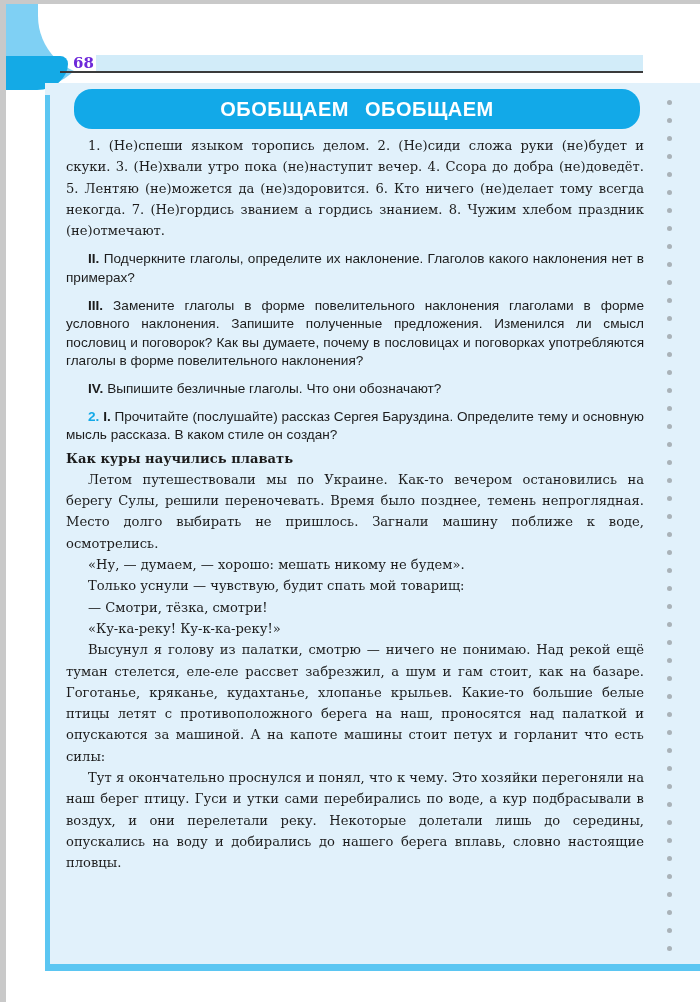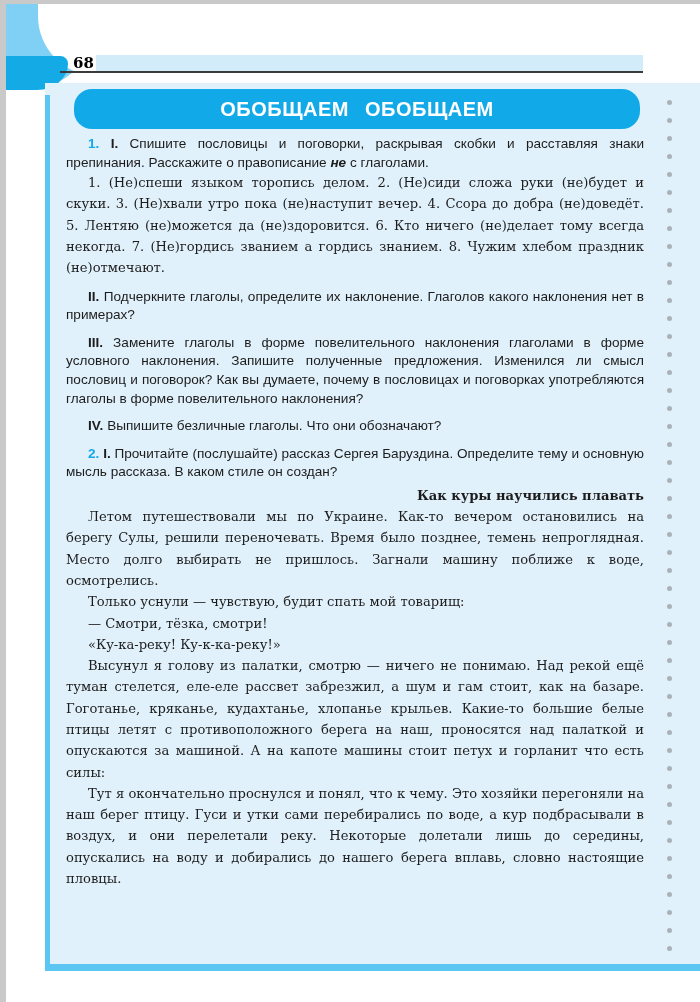--- a/index.html
+++ b/index.html
@@ -24,21 +24,21 @@
   }
   .corner-blob-dark {
     position: absolute; left: 6px; top: 56px; width: 62px; height: 34px;
     background: #14aae6; border-top-right-radius: 10px; border-bottom-right-radius: 40px 34px;
   }
   .header-band {
     position: absolute; left: 96px; top: 55px; width: 547px; height: 17px; background: #d2ecf9;
   }
   .page-number {
     position: absolute; left: 73px; top: 54px; font-family: "DejaVu Serif", serif;
-    font-weight: bold; font-size: 15px; color: #000000;
+    font-weight: bold; font-size: 15px; color: #6d28d9;
   }
   .header-rule {
     position: absolute; left: 60px; top: 71px; width: 583px; height: 2px; background: #3a3a3a;
   }
   .panel {
     position: absolute; left: 45px; top: 83px; width: 655px; height: 887px;
     background: #e1f1fb;
   }
   .panel-left-bar {
     position: absolute; left: 45px; top: 95px; width: 5px; height: 875px; background: #5bc6f2;
@@ -74,21 +74,21 @@
     text-align: justify;
   }
   p { margin: 0; text-indent: 22px; }
   .gap-s { }
   .gap-m { margin-top: 9px; }
   .num { color: #12a9e8; font-weight: bold; }
   .roman { font-weight: bold; }
   .em-bold { font-weight: bold; font-style: italic; }
   .story-title {
     font-family: "DejaVu Serif", serif; font-weight: bold; font-size: 13.1px;
-    text-align: right; line-height: 20px; margin-top: 4px; text-indent: 0;
+    text-align: left; line-height: 20px; margin-top: 4px; text-indent: 0;
   }
 </style>
 </head>
 <body>
 
 <div class="page-frame-top"></div>
 <div class="page-frame-left"></div>
 
 <div class="corner-blob-light"></div>
 <div class="corner-blob-white"></div>
@@ -152,27 +152,20 @@
     <span class="dot" style="top: 756px;"></span>
     <span class="dot" style="top: 774px;"></span>
     <span class="dot" style="top: 792px;"></span>
     <span class="dot" style="top: 810px;"></span>
     <span class="dot" style="top: 828px;"></span>
     <span class="dot" style="top: 846px;"></span>
   </div>
 
 <div class="content">
 
-  <p class="sans">
-    <span class="num">1.</span>
-    <span class="roman">I.</span>
-    <span>Спишите пословицы и поговорки, раскрывая скобки и расставляя знаки препинания. Расскажите о правописание</span>
-    <span class="em-bold">не</span>
-    <span>с глаголами.</span>
-  </p>
   <p class="serif gap-s">1. (Не)спеши языком торопись делом. 2. (Не)сиди сложа руки (не)будет и скуки. 3. (Не)хвали утро пока (не)наступит вечер. 4. Ссора до добра (не)доведёт. 5. Лентяю (не)можется да (не)здоровится. 6. Кто ничего (не)делает тому всегда некогда. 7. (Не)гордись званием а гордись знанием. 8. Чужим хлебом праздник (не)отмечают.</p>
 
   <p class="sans gap-m">
     <span class="roman">II.</span>
     <span>Подчеркните глаголы, определите их наклонение. Глаголов какого наклонения нет в примерах?</span>
   </p>
 
   <p class="sans gap-m">
     <span class="roman">III.</span>
     <span>Замените глаголы в форме повелительного наклонения глаголами в форме условного наклонения. Запишите полученные предложения. Изменился ли смысл пословиц и поговорок? Как вы думаете, почему в пословицах и поговорках употребляются глаголы в форме повелительного наклонения?</span>
@@ -185,18 +178,19 @@
 
   <p class="sans gap-m">
     <span class="num">2.</span>
     <span class="roman">I.</span>
     <span>Прочитайте (послушайте) рассказ Сергея Баруздина. Определите тему и основную мысль рассказа. В каком стиле он создан?</span>
   </p>
 
   <p class="story-title">Как куры научились плавать</p>
 
   <p class="serif">Летом путешествовали мы по Украине. Как-то вечером остановились на берегу Сулы, решили переночевать. Время было позднее, темень непроглядная. Место долго выбирать не пришлось. Загнали машину поближе к воде, осмотрелись.</p>
+  <p class="serif">«Ну, — думаем, — хорошо: мешать никому не будем».</p>
   <p class="serif">Только уснули — чувствую, будит спать мой товарищ:</p>
   <p class="serif">— Смотри, тёзка, смотри!</p>
   <p class="serif">«Ку-ка-реку! Ку-к-ка-реку!»</p>
   <p class="serif">Высунул я голову из палатки, смотрю — ничего не понимаю. Над рекой ещё туман стелется, еле-еле рассвет забрезжил, а шум и гам стоит, как на базаре. Гоготанье, кряканье, кудахтанье, хлопанье крыльев. Какие-то большие белые птицы летят с противоположного берега на наш, проносятся над палаткой и опускаются за машиной. А на капоте машины стоит петух и горланит что есть силы:</p>
   <p class="serif">Тут я окончательно проснулся и понял, что к чему. Это хозяйки перегоняли на наш берег птицу. Гуси и утки сами перебирались по воде, а кур подбрасывали в воздух, и они перелетали реку. Некоторые долетали лишь до середины, опускались на воду и добирались до нашего берега вплавь, словно настоящие пловцы.</p>
 </div>
 
 </body></html>

